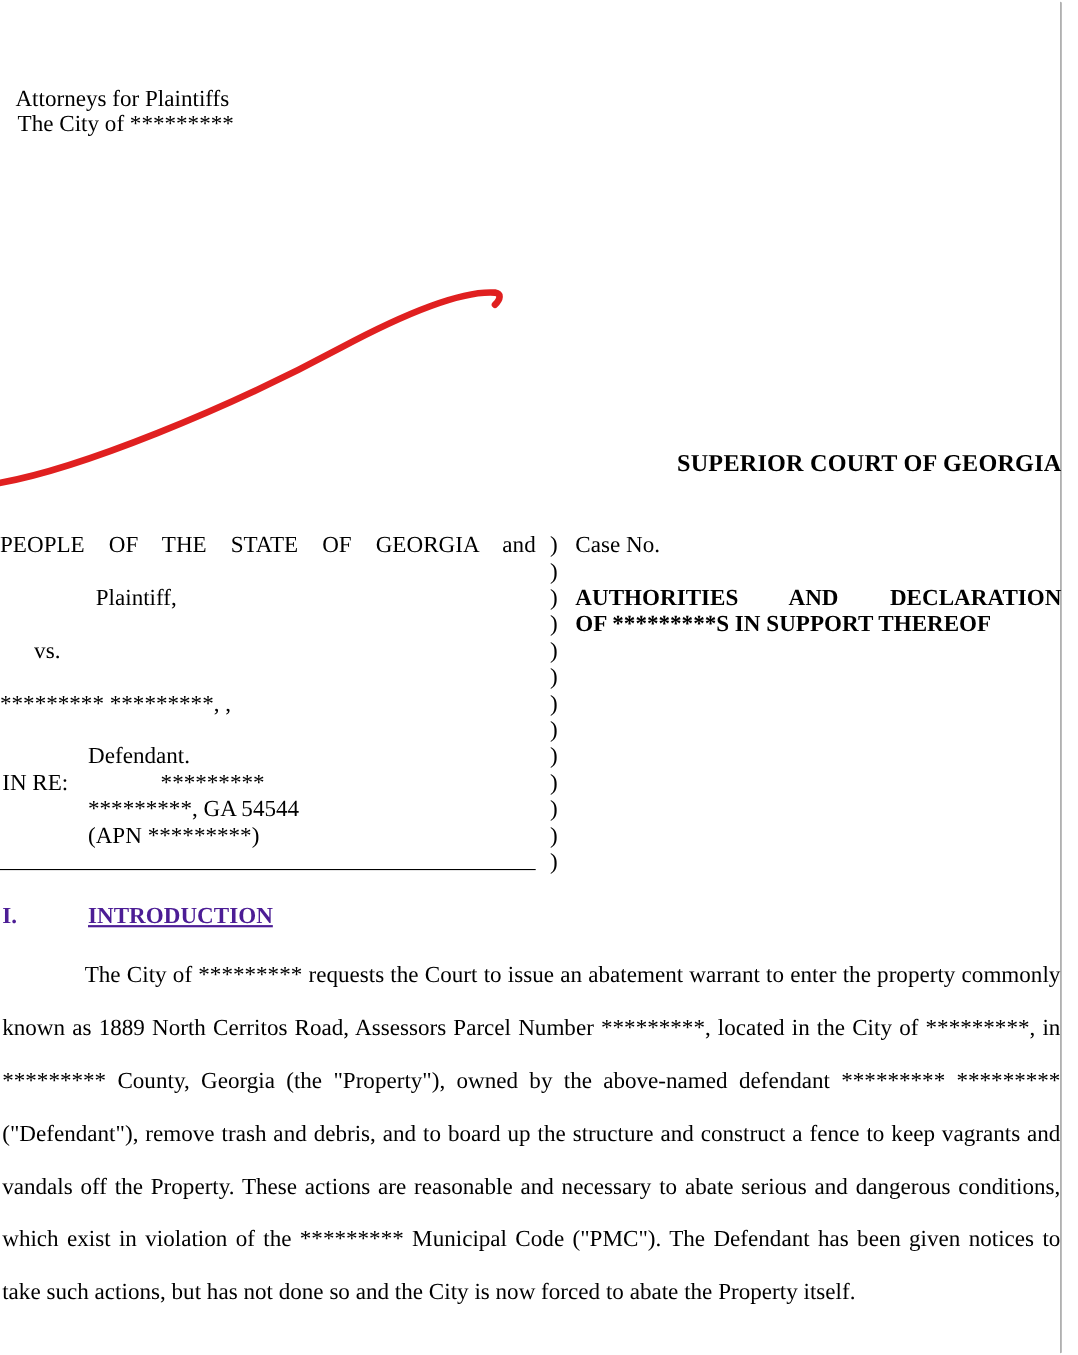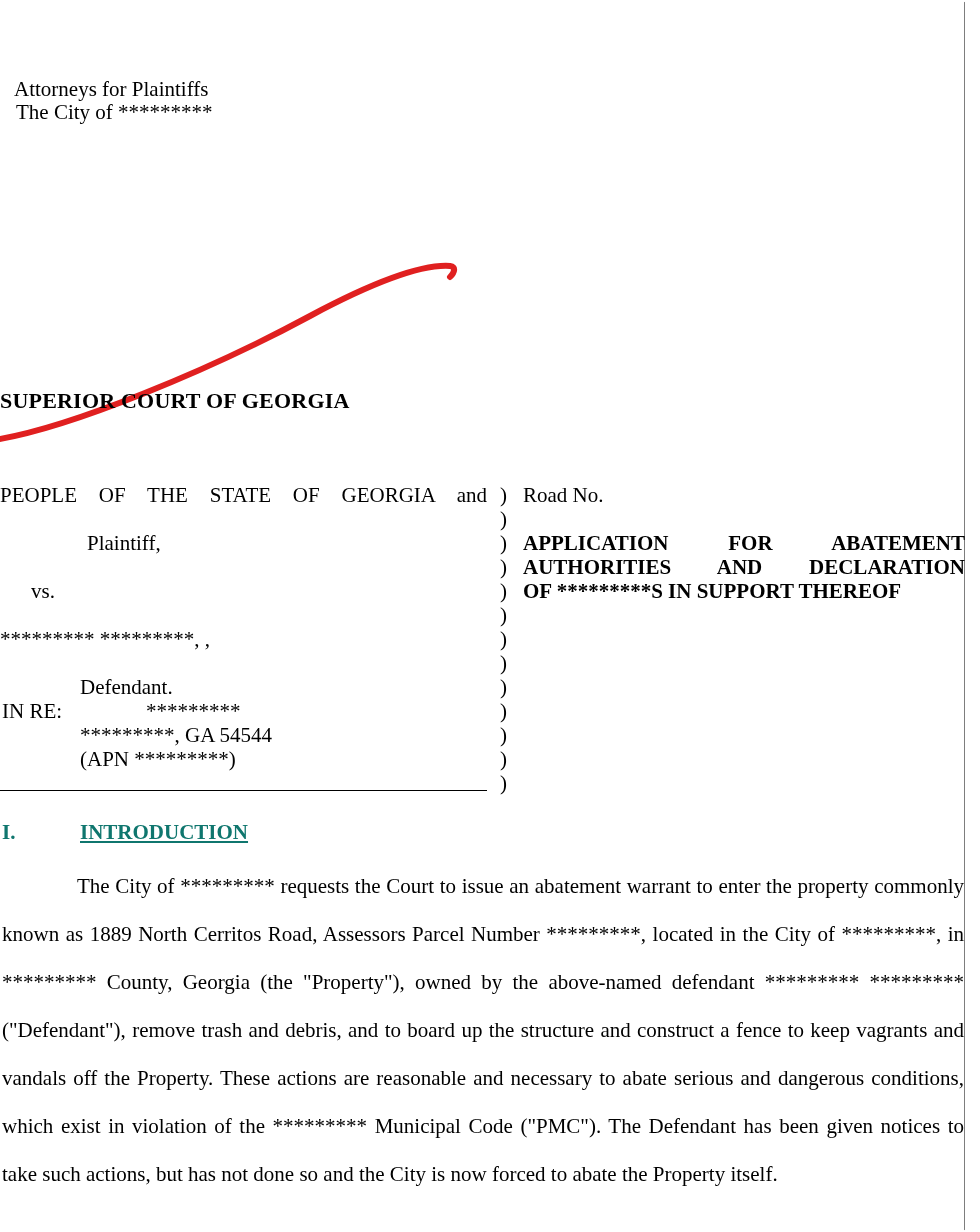--- a/index.html
+++ b/index.html
@@ -49,24 +49,25 @@
     width: 500px;
     height: 200px;
     pointer-events: none;
   }
 
   
   .court-heading {
     position: absolute;
     left: 0;
     width: 965px;
-    text-align: left;
+    text-align: right;
     font-weight: bold;
     font-size: 22px;
     letter-spacing: .2px;
+    margin-top: 20px;
   }
   #court-line-1 { top: 388px; }
   #court-line-2 { top: 436px; }
 
   
   .caption {
     position: absolute;
     left: 0;
     top: 483px;
     width: 965px;
@@ -145,21 +146,21 @@
     text-align-last: left;
   }
 
   
   .section-heading {
     position: absolute;
     left: 2px;
     top: 820px;
     font-weight: bold;
     font-size: 21px;
-    color: #0f766e;
+    color: #4c1d95;
   }
   .section-heading .numeral {
     display: inline-block;
     width: 78px;
     text-decoration: none;
   }
   .section-heading .title {
     text-decoration: underline;
   }
 
@@ -225,23 +226,22 @@
         <div>)</div>
         <div>)</div>
         <div>)</div>
         <div>)</div>
         <div>)</div>
         <div>)</div>
         <div>)</div>
       </div>
 
     <div class="caption-right">
-      <div class="case-no">Road No.</div>
+      <div class="case-no">Case No.</div>
       <div class="doc-title">
-        <div class="tline">APPLICATION FOR ABATEMENT</div>
         <div class="tline">AUTHORITIES AND DECLARATION</div>
         <div class="tline-last">OF *********S IN SUPPORT THEREOF</div>
       </div>
     </div>
 
   </div>
 
   <div class="section-heading">
     <span class="numeral">I.</span><span class="title">INTRODUCTION</span>
   </div>

